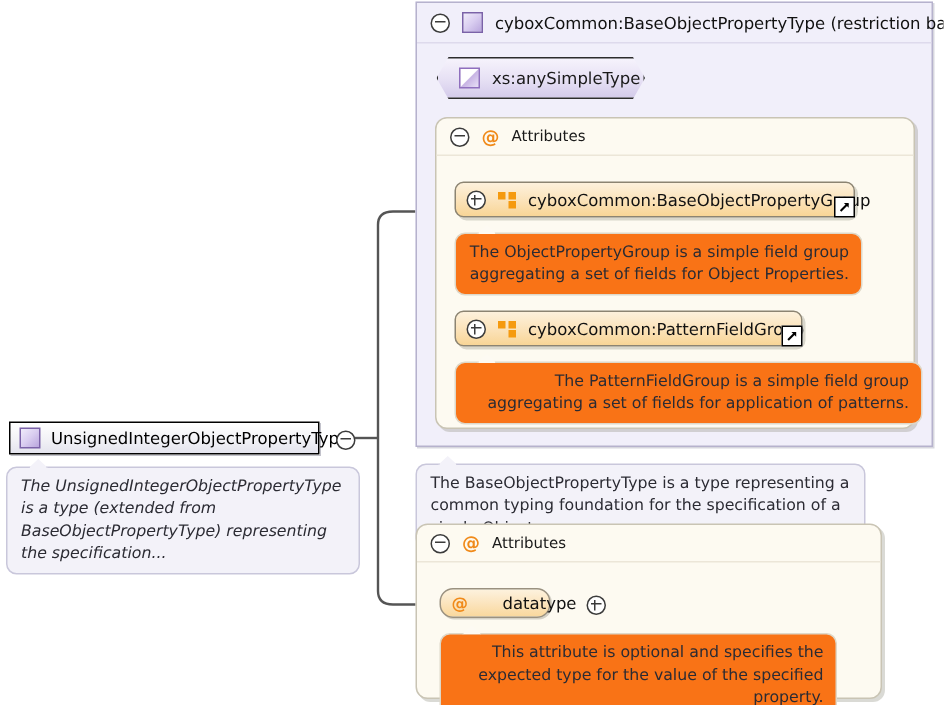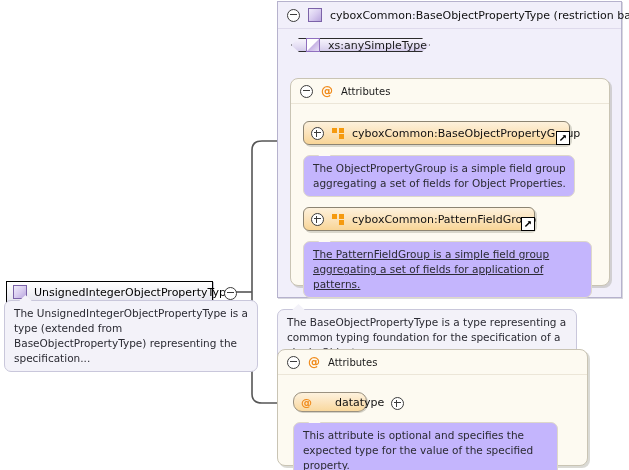--- a/index.html
+++ b/index.html
@@ -86,22 +86,23 @@
     content: "";
     position: absolute;
     top: -6px; left: 14px;
     width: 11px; height: 6px;
     background: #f3f2f9;
     clip-path: polygon(50% 0, 100% 100%, 0 100%);
     border-left: 1px solid #c9c7db;
     border-right: 1px solid #c9c7db;
   }
   .annot.cream {
-    background: #c4b5fd;
+    background: #f97316;
     border-color: #ded8c9;
+    text-align: right;
   }
   .annot.cream::before {
     background: #fdfaf3;
     border-left-color: #ded8c9;
     border-right-color: #ded8c9;
   }
 
   
   #base-panel {
     left: 277px; top: 1px;
@@ -123,21 +124,21 @@
     margin-left: 8px;
     font-size: 11px;
     color: #111;
     white-space: nowrap;
   }
 
   
   #simple-type-node {
     position: absolute;
     left: 291px; top: 38px;
-    width: 139px; height: 14px;
+    width: 139px; height: 28px;
     background: linear-gradient(to bottom, #f6f3fc 0%, #e6e0f4 55%, #d4cbea 100%);
     border: 1px solid #2c2c2c;
     box-sizing: border-box;
     display: flex;
     align-items: center;
     clip-path: polygon(8px 0, calc(100% - 8px) 0, 100% 50%, calc(100% - 8px) 100%, 8px 100%, 0 50%);
     box-shadow: 1px 1px 0 rgba(120,120,140,.4);
   }
   .simple-icon {
     width: 12px; height: 12px;
@@ -271,21 +272,21 @@
   <path d="M 252 394 Q 252 403 262 403 L 277 403" stroke="#555" stroke-width="1.6" fill="none"></path>
 </svg>
 
 
 <div class="abs" id="root-node">
   <span class="cplx-icon"></span>
   <span id="root-node-label">UnsignedIntegerObjectPropertyType</span>
 </div>
 <div class="abs pmicon" style="left:224px; top:287px;"></div>
 
-<div class="annot" style="left:4px; top:300px; width:254px;">The UnsignedIntegerObjectPropertyType is a type (extended from BaseObjectPropertyType) representing the specification...</div>
+<div class="annot" style="left:4px; top:311px; width:236px;font-style:italic;">The UnsignedIntegerObjectPropertyType is a type (extended from BaseObjectPropertyType) representing the specification...</div>
 
 
 <div class="abs" id="base-panel">
   <div id="base-panel-header">
     <span class="pmicon"></span>
     <span class="cplx-icon"></span>
     <span id="base-panel-title">cyboxCommon:BaseObjectPropertyType (restriction base)</span>
   </div>
 </div>
 
@@ -331,21 +332,21 @@
       <i></i>
     </span>
   <span class="grp-label">cyboxCommon:PatternFieldGroup</span>
   <span class="ext-badge">
     <svg width="10" height="10" viewBox="0 0 10 10">
       <path d="M2.4 7.6 L7.2 2.8" stroke="#000" stroke-width="1.4" fill="none"></path>
       <path d="M4.6 2.3 L7.8 2.3 L7.8 5.5 Z" fill="#000"></path>
     </svg>
   </span>
 </div>
-<div class="annot cream" style="left:303px; top:241px; width:289px;text-decoration:underline;">The PatternFieldGroup is a simple field group aggregating a set of fields for application of patterns.</div>
+<div class="annot cream" style="left:303px; top:241px; width:312px;">The PatternFieldGroup is a simple field group aggregating a set of fields for application of patterns.</div>
 
 
 <div class="annot" style="left:277px; top:309px; width:300px;">The BaseObjectPropertyType is a type representing a common typing foundation for the specification of a single Object...</div>
 
 
 <div class="attr-panel" style="left:277px; top:349px; width:311px; height:117px;">
   <div class="attr-header">
     <span class="pmicon"></span>
     <span class="at-glyph">@</span>
     <span class="attr-header-label">Attributes</span>

